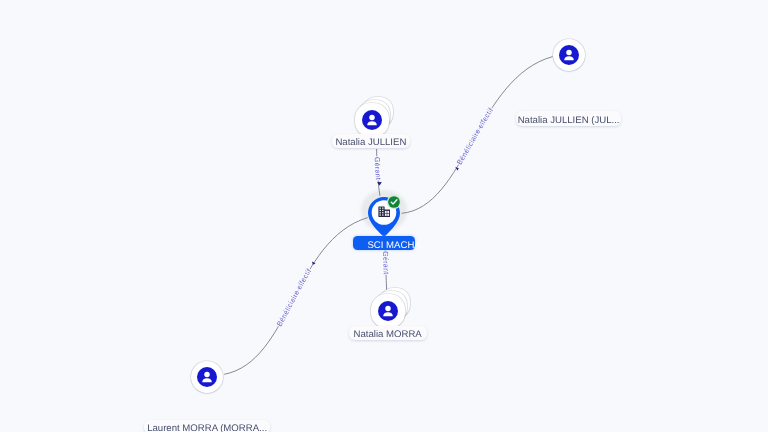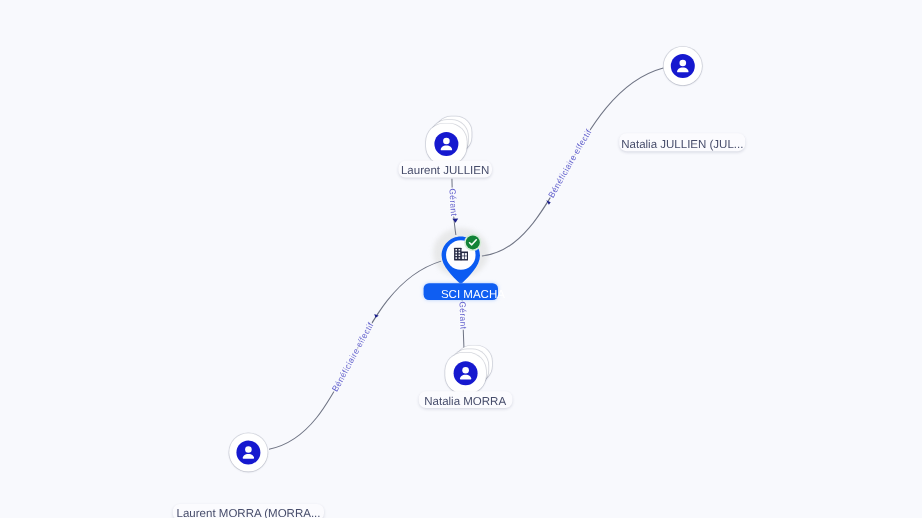--- a/index.html
+++ b/index.html
@@ -96,21 +96,21 @@
       <div class="stack-card" style="left:-8.5px;top:-23.5px;width:30px;height:30px;border-radius:13px;"></div>
       <div class="stack-card" style="left:-12.5px;top:-20.5px;width:31px;height:31px;border-radius:13.5px;"></div>
       <div class="stack-card" style="left:-17px;top:-17px;width:34px;height:34px;border-radius:15px;"></div>
       <div class="avatar" style="left:-10px;top:-10px;width:20px;height:20px;">
         <svg width="20" height="20" viewBox="0 0 20 20">
           <circle cx="10" cy="7.55" r="2.75" fill="#fff"></circle>
           <path d="M10,11.3 C7.05,11.3 5.25,13.1 5.25,14.7 C5.25,15.05 5.5,15.3 5.85,15.3 L14.15,15.3 C14.5,15.3 14.75,15.05 14.75,14.7 C14.75,13.1 12.95,11.3 10,11.3 Z" fill="#fff"></path>
         </svg>
       </div>
       <div class="node-label" style="left:-39.9px;top:13.6px;width:78px;height:14.5px;">
-          <span>Laurent JULLIEN</span>
+          <span>Natalia JULLIEN</span>
         </div>
     </div>
 
     <div class="node" style="left:388px;top:311px;">
       <div class="stack-card" style="left:-8.5px;top:-23.5px;width:30px;height:30px;border-radius:13px;"></div>
       <div class="stack-card" style="left:-12.5px;top:-20.5px;width:31px;height:31px;border-radius:13.5px;"></div>
       <div class="stack-card" style="left:-17px;top:-17px;width:34px;height:34px;border-radius:15px;"></div>
       <div class="avatar" style="left:-10px;top:-10px;width:20px;height:20px;">
         <svg width="20" height="20" viewBox="0 0 20 20">
           <circle cx="10" cy="7.55" r="2.75" fill="#fff"></circle>

